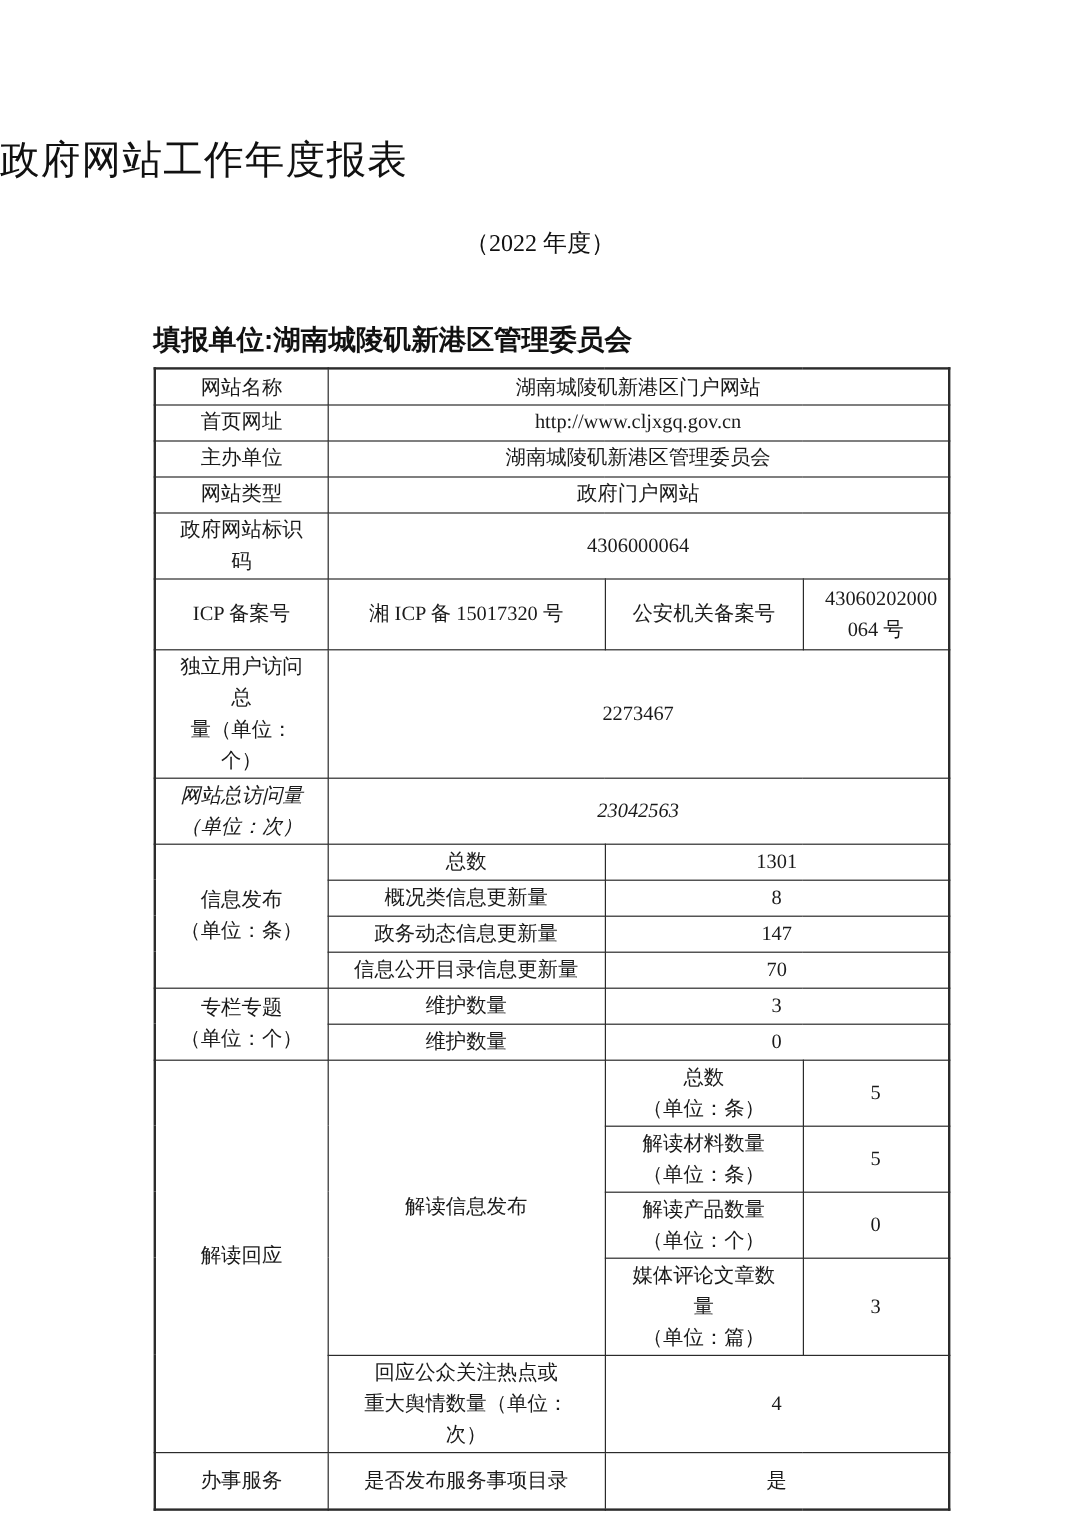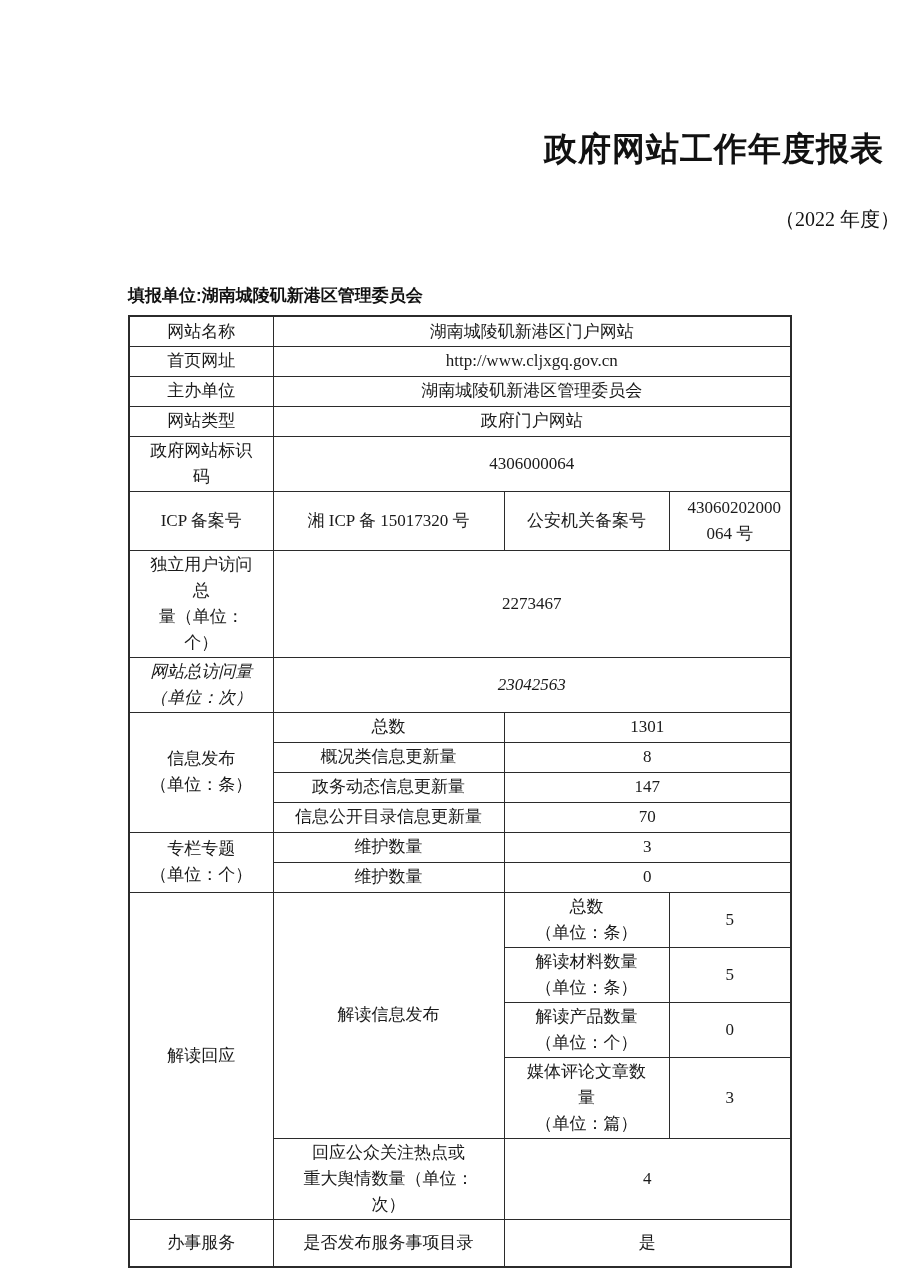--- a/index.html
+++ b/index.html
@@ -10,42 +10,42 @@
   .page {
     position: relative;
     width: 900px;
     height: 1272px;
     background: #ffffff;
     color: #1a1a1a;
     font-family: "Liberation Serif", "DejaVu Serif", serif;
     overflow: hidden;
   }
   .doc-title {
-    margin: 16px;
+    margin: 0;
     padding-top: 112px;
-    text-align: right;
+    text-align: left;
     font-family: "Liberation Sans", "DejaVu Sans", sans-serif;
-    font-weight: 700;
+    font-weight: 400;
     font-size: 33px;
     line-height: 1.3;
     letter-spacing: 1px;
     color: #111;
   }
   .doc-subtitle {
     margin-top: 36px;
-    text-align: right;
+    text-align: center;
     font-size: 20px;
     line-height: 1.2;
     color: #111;
   }
   .unit-line {
     margin: 55px 0 9px 128px;
     font-family: "Liberation Sans", "DejaVu Sans", sans-serif;
     font-weight: 700;
-    font-size: 17px;
+    font-size: 23px;
     line-height: 1.2;
     color: #111;
   }
   table.report-table {
     border-collapse: collapse;
     table-layout: fixed;
     width: 662px;
     margin-left: 128px;
     border: 2px solid #2b2b2b;
   }

